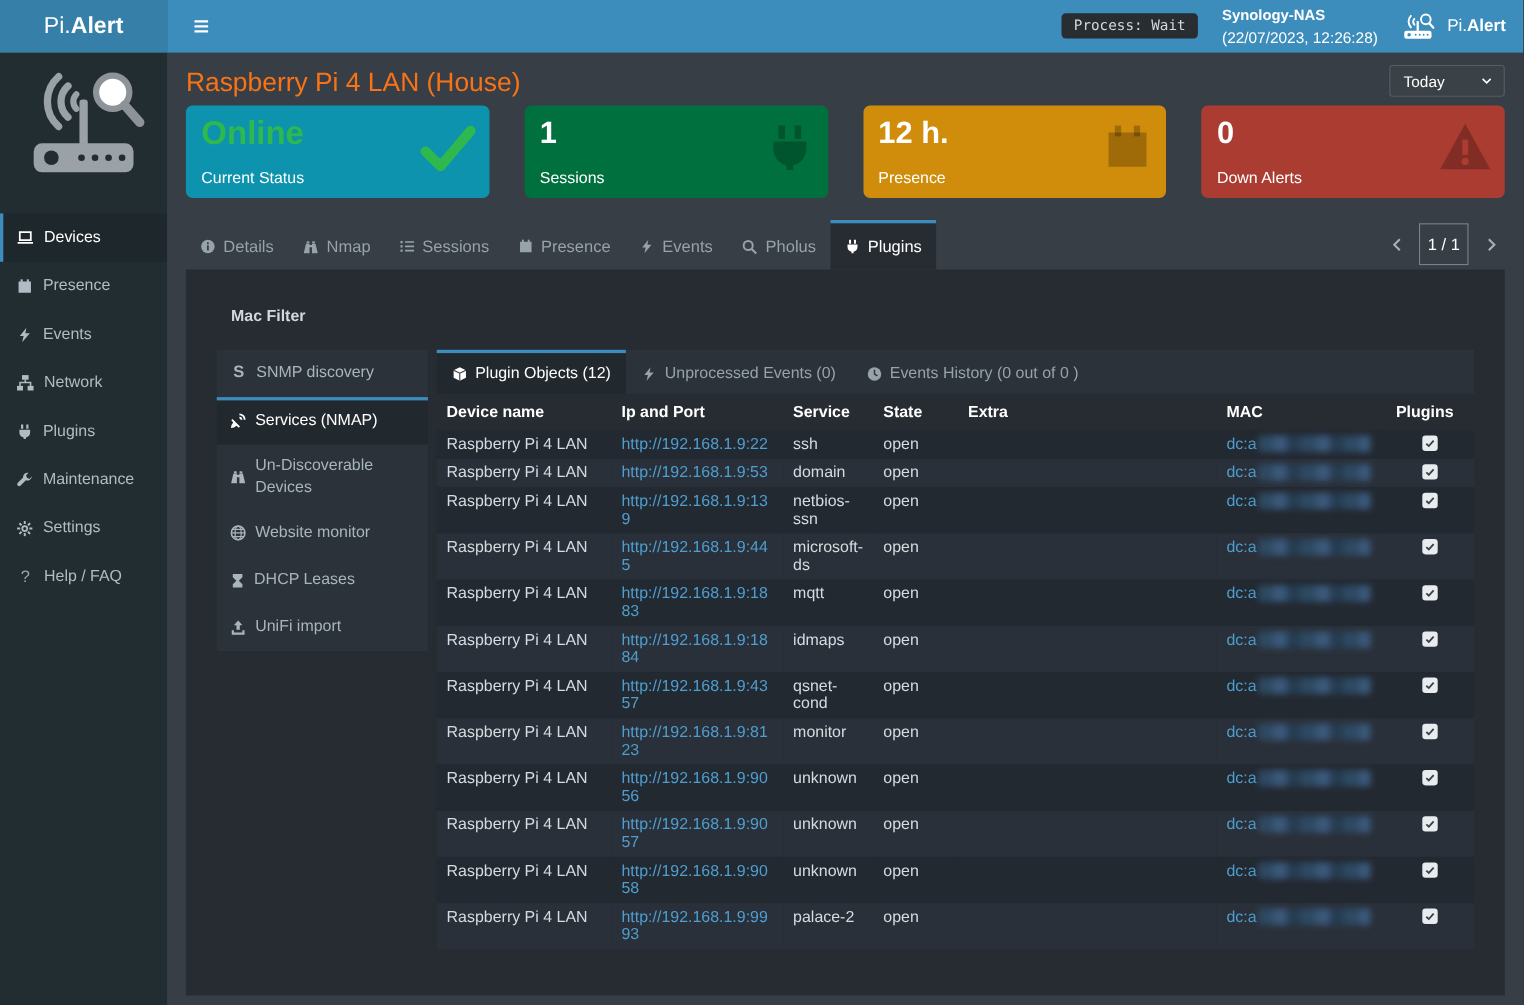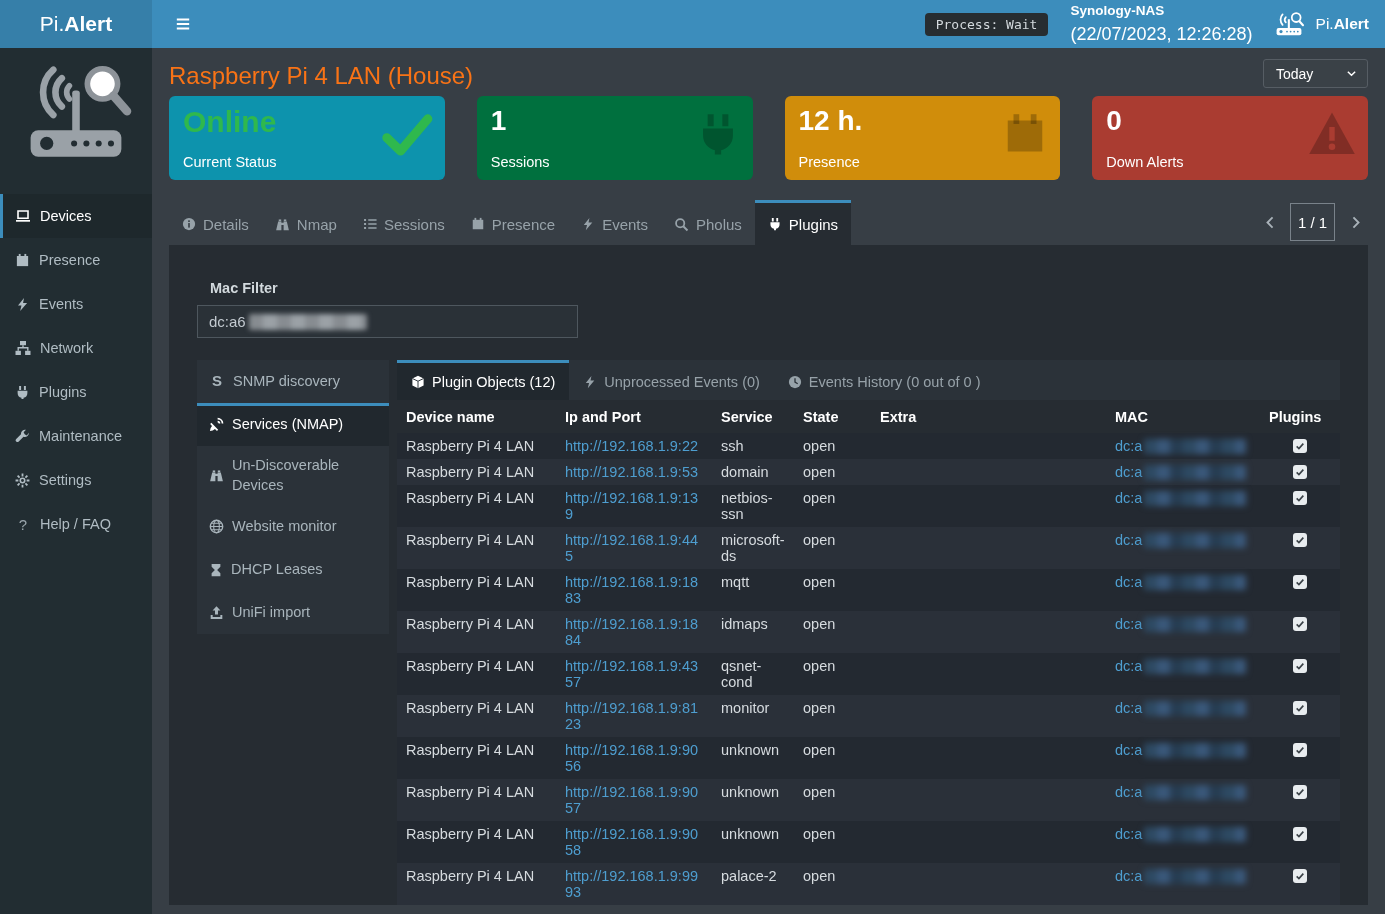--- a/index.html
+++ b/index.html
@@ -11,21 +11,21 @@
   .top-header { display:flex; height:48px; }
   .brand { width:152px; background:#367fa9; color:#fff; display:flex; align-items:center; justify-content:center; font-size:21px; }
   .brand .light { font-weight:400; }
   .brand .bold  { font-weight:700; }
   .topnav { flex:1; background:#3c8dbc; display:flex; align-items:center; justify-content:space-between; padding:0 16px 0 14px; }
   .hamburger { width:34px; height:34px; display:flex; align-items:center; justify-content:center; cursor:pointer; }
   .nav-right { display:flex; align-items:center; gap:22px; }
   .process-badge { background:#272d31; color:#d3d9dd; font-family:"DejaVu Sans Mono","Liberation Mono",monospace; font-size:13px; padding:4px 11px; border-radius:4px; }
   .host-block { color:#fff; line-height:1.45; }
   .host-name { font-weight:700; font-size:13.5px; }
-  .host-time { font-size:18px; }
+  .host-time { font-size:14px; }
   .app-chip { display:flex; align-items:center; gap:9px; color:#fff; font-size:15.5px; }
 
   
   .sidebar { position:absolute; left:0; top:48px; width:152px; height:866px; background:#222d32; }
   .side-logo { padding:16px 0 26px; display:flex; justify-content:center; }
   .side-item { height:44px; display:flex; align-items:center; gap:9px; padding-left:15px; color:#b0bcc3; font-size:14.5px; cursor:pointer; }
   .side-item svg, .side-item .txt-ic { flex:0 0 auto; }
   .side-item.active { background:#1e282c; color:#fff; border-left:3px solid #3c8dbc; padding-left:12px; }
   .txt-ic { font-weight:700; font-size:15px; width:16px; text-align:center; display:inline-block; }
 
@@ -391,24 +391,20 @@
           <svg width="15" height="15">
             <use href="#i-chev-right"></use>
           </svg>
         </button>
     </div>
   </div>
 
   <section class="panel">
 
     <div class="mac-label">Mac Filter</div>
-    <div class="mac-input">
-      <span>dc:a6</span>
-      <span class="redact redact-gray"></span>
-    </div>
 
     <div class="plugin-layout">
 
       <nav class="plugin-list">
         <div class="pl-item">
           <span class="txt-ic">S</span>
           <span>SNMP discovery</span>
         </div>
         <div class="pl-item active">
           <svg width="15" height="15">

